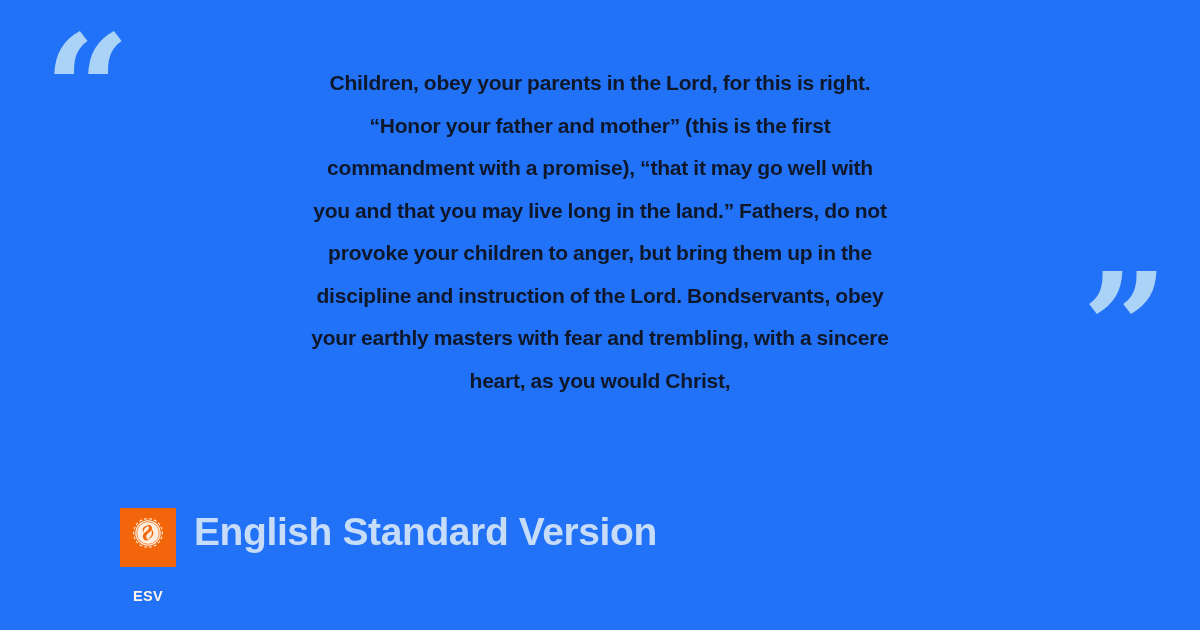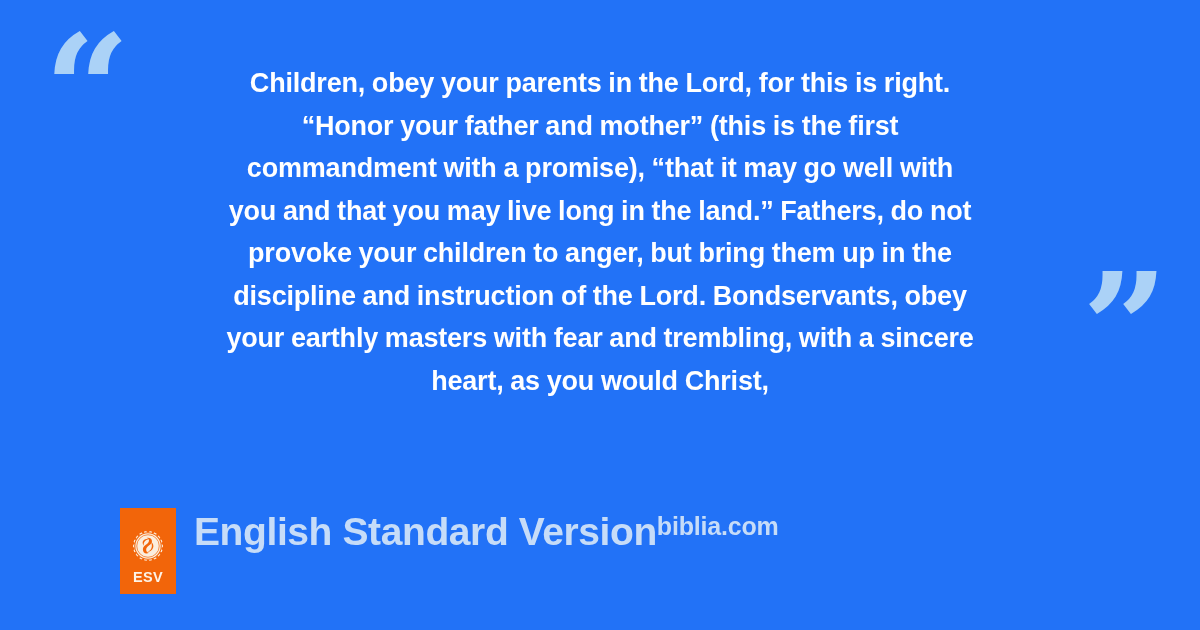--- a/index.html
+++ b/index.html
@@ -45,51 +45,52 @@
   
   #verse-block {
     position: absolute;
     left: 112px;
     top: 62px;
     width: 976px;
     text-align: center;
   }
   #verse-text {
     margin: 0;
-    color: #ffffff;
+    color: #0f172a;
     font-family: "Liberation Sans", sans-serif;
     font-weight: 700;
-    font-size: 27px;
+    font-size: 21px;
     line-height: 42.5px;
     letter-spacing: -0.2px;
     white-space: pre-line;
     word-spacing: -0.5px;
   }
 
   
   #footer {
     position: absolute;
     left: 120px;
     top: 508px;
     display: flex;
     flex-direction: row;
     align-items: flex-start;
   }
   #esv-logo {
     position: relative;
     width: 56px;
-    height: 86px;
+    height: 59px;
     background: #f2650a;
     flex: 0 0 auto;
     display: flex;
     flex-direction: column;
     align-items: center;
     justify-content: flex-start;
-    padding-top: 22px;
+    padding-top: 9px;
     box-sizing: border-box;
+    gap: 32px;
   }
   #esv-seal {
     width: 32px;
     height: 32px;
     flex: 0 0 auto;
     display: block;
   }
   #esv-abbr {
     margin-top: 8px;
     color: #fdf3e7;
@@ -176,18 +177,17 @@
           <path d="M24 45 C20 39 22 33 27 30 C31 27.5 34 25 34 21 C34 18 32 16 29 16 C33 14.5 38 16 39.5 20 C41 24 38.5 28 34.5 30.5 C30 33.5 27.5 37 28.5 41 C29.2 43.8 31.5 45.5 34 45.5 C31.5 47 26.5 48 24 45 Z" fill="#f2650a"></path>
           <path d="M38 24 C42 26 44 31 42 36 C40 41 35 44 30 44.5 C34 43 37.5 40 39 36 C40.3 32.5 39.8 27.5 38 24 Z" fill="#f2650a"></path>
           <path d="M22 22 C25 18.5 30 17 34 18 C30.5 18.8 27 20.5 25 23.5 C23.4 26 23 29 23.7 31.5 C21.5 29 20.5 25 22 22 Z" fill="#f2650a"></path>
         </g>
       </svg>
       <div id="esv-abbr">ESV</div>
     </div>
 
     <div id="footer-text">
       <div id="version-name">English Standard Version</div>
-      <div id="site-url">biblia.com</div>
     </div>
 
   </div>
 
 </div>
 
 </body></html>

